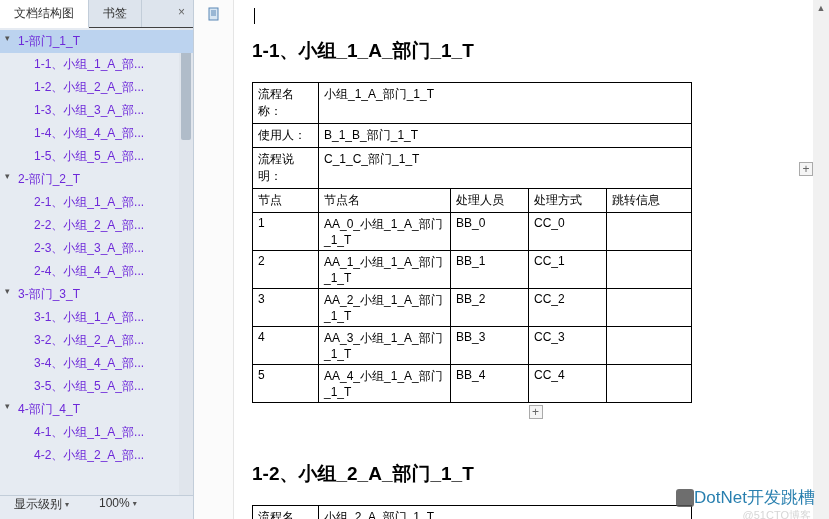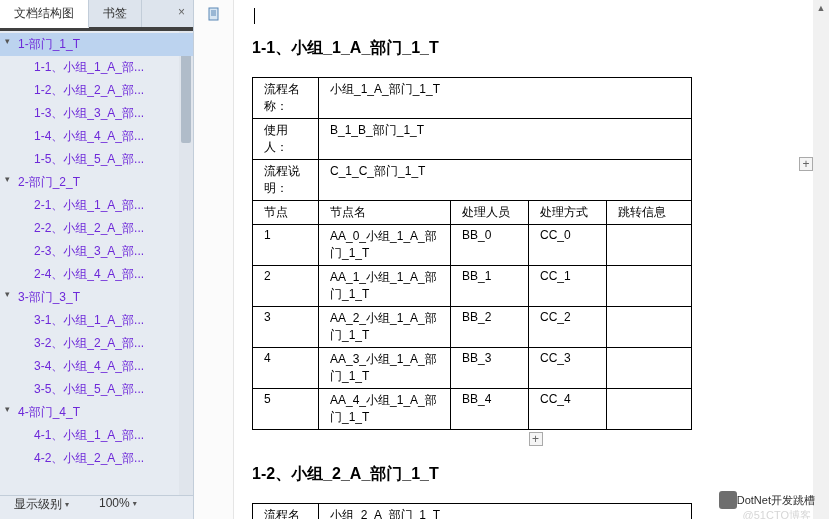--- a/index.html
+++ b/index.html
@@ -1,53 +1,53 @@
 <!DOCTYPE html>
 <html><head>
 <meta charset="utf-8">
 <style>
 *{box-sizing:border-box;margin:0;padding:0;font-family:"Microsoft YaHei",SimSun,sans-serif}
 body{width:829px;height:519px;overflow:hidden;background:#fff;position:relative;font-size:12px}
 .layout{display:flex;width:100%;height:100%}
 .sidebar{width:194px;height:100%;background:#e6ebf2;border-right:1px solid #c2cdd9;display:flex;flex-direction:column}
-.tabs{display:flex;border-bottom:4px solid #404040;background:#dde4ed}
+.tabs{display:flex;border-bottom:1px solid #404040;background:#dde4ed}
 .tab{padding:5px 14px;font-size:12px;color:#333;cursor:pointer;border-right:1px solid #c2cdd9}
 .tab.active{background:#fff;font-weight:500;border-bottom:1px solid #fff;margin-bottom:-1px}
 .tab-close{margin-left:auto;padding:5px 8px;color:#666;cursor:pointer}
 .tree{flex:1;overflow-y:auto;padding:2px 0;position:relative}
 .tree-scroll{position:absolute;right:0;top:0;width:14px;height:100%;background:#e0e5ec}
 .tree-thumb{position:absolute;right:2px;top:2px;width:10px;height:110px;background:#b0bcc9;border-radius:2px}
 .tree-item{padding:3px 4px 3px 34px;font-size:12px;color:#6d28d9;cursor:pointer;white-space:nowrap;overflow:hidden;text-overflow:ellipsis}
 .tree-parent{padding-left:18px;position:relative}
 .tree-parent::before{content:"▾";position:absolute;left:5px;top:3px;font-size:9px;color:#555}
 .tree-item.selected{background:#bcd3ef}
 .bottombar{height:24px;border-top:1px solid #c2cdd9;display:flex;align-items:flex-start;padding:0 14px;gap:30px;background:#e6ebf2;font-size:12px;color:#333}
 .bb-sel{display:flex;align-items:center;gap:3px}
 .bb-sel::after{content:"▾";font-size:8px;color:#555}
 .main{flex:1;position:relative;background:#fff;overflow:hidden}
 .gutter{position:absolute;left:0;top:0;width:40px;height:100%;border-right:1px solid #e5e5e5;background:#fbfbfb}
 .gicon{width:16px;height:16px;margin:6px auto;display:flex}
 .gicon svg{width:16px;height:16px}
 .page{position:absolute;left:54px;top:0;right:0;height:100%;overflow:auto;padding:8px 10px 10px 4px}
 .cursor{display:inline-block;width:1px;height:16px;background:#000;margin-left:2px;vertical-align:middle}
-.hd{font-size:16px;font-weight:bold;margin:14px 0 18px 0;color:#000}
+.hd{font-size:19px;font-weight:bold;margin:14px 0 18px 0;color:#000}
 .hdwrap{position:relative}
 .tbl{border-collapse:collapse;width:440px;font-size:12px}
-.tbl td,.tbl th{border:1px solid #000;padding:3px 11px;text-align:left;vertical-align:top;font-weight:normal}
+.tbl td,.tbl th{border:1px solid #000;padding:3px 5px;text-align:left;vertical-align:top;font-weight:normal}
 .tbl .meta td:first-child{width:66px}
 .tbl .hrow td{font-weight:normal}
 .c-node{width:38px}
 .c-name{width:132px}
 .c-h{width:78px}
 .c-m{width:78px}
 .below-plus{width:14px;height:14px;border:1px solid #aaa;background:#f5f5f5;font-size:12px;line-height:12px;text-align:center;color:#666;margin:2px auto 0;cursor:pointer}
 .side-plus{position:absolute;right:6px;width:14px;height:14px;border:1px solid #aaa;background:#f5f5f5;font-size:12px;line-height:12px;text-align:center;color:#666;cursor:pointer}
 .scroll-r{position:absolute;right:0;top:0;width:16px;height:100%;background:#f1f1f1}
 .scroll-r .sarrow{height:16px;text-align:center;font-size:9px;line-height:16px;color:#666}
-.watermark{position:absolute;right:14px;bottom:10px;font-size:11px;color:#000000;opacity:.85;display:flex;align-items:center;pointer-events:none;font-weight:500}
+.watermark{position:absolute;right:14px;bottom:10px;font-size:17px;color:#0369a1;opacity:.85;display:flex;align-items:center;pointer-events:none;font-weight:500}
 .watermark2{position:absolute;right:18px;bottom:-4px;font-size:11px;color:#bbb;opacity:.6;pointer-events:none}
 .wmicon{width:18px;height:18px;border-radius:3px;background:#555;display:inline-block}
 </style>
 </head>
 <body>
 
 <div class="layout">
   <div class="sidebar">
     <div class="tabs">
       <div class="tab active">文档结构图</div>
@@ -158,21 +158,21 @@
                 <td>BB_4</td>
                 <td>CC_4</td>
                 <td></td>
               </tr>
             </tbody>
         </table>
         <div class="below-plus">+</div>
         <div class="side-plus" style="top:80px">+</div>
       </div>
 
-      <div class="hd" style="margin-top:18px">1-2、小组_2_A_部门_1_T</div>
+      <div class="hd" style="margin-top:42px">1-2、小组_2_A_部门_1_T</div>
 
       <div class="hdwrap">
         <table class="tbl">
           <tbody>
               <tr class="meta">
                 <td>流程名称：</td>
                 <td colspan="4">小组_2_A_部门_1_T</td>
               </tr>
 
         </tbody>

